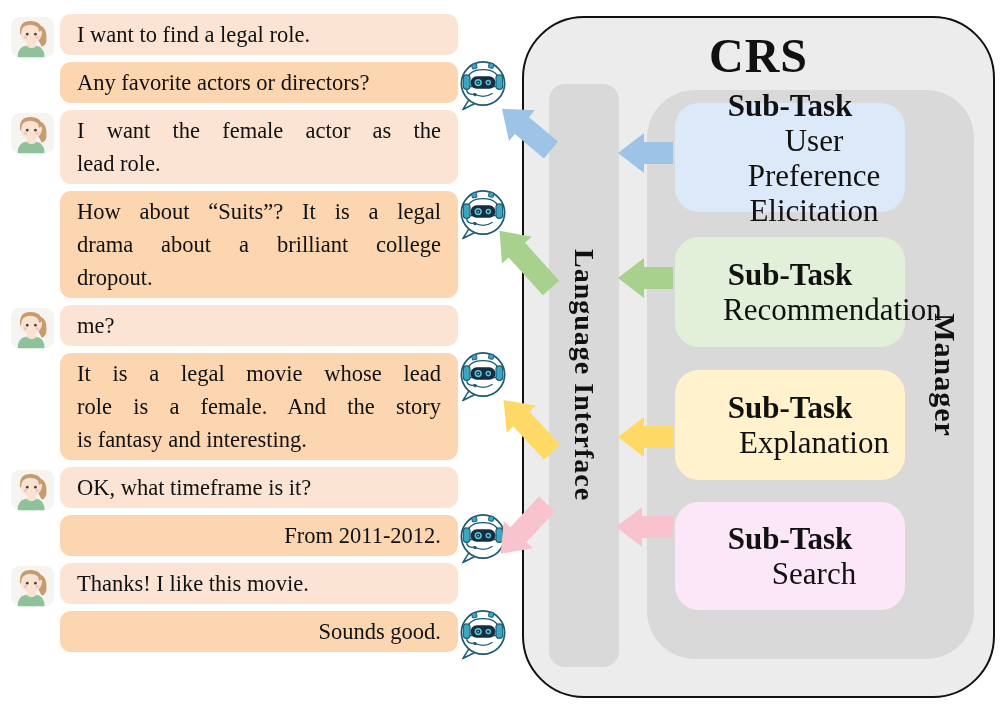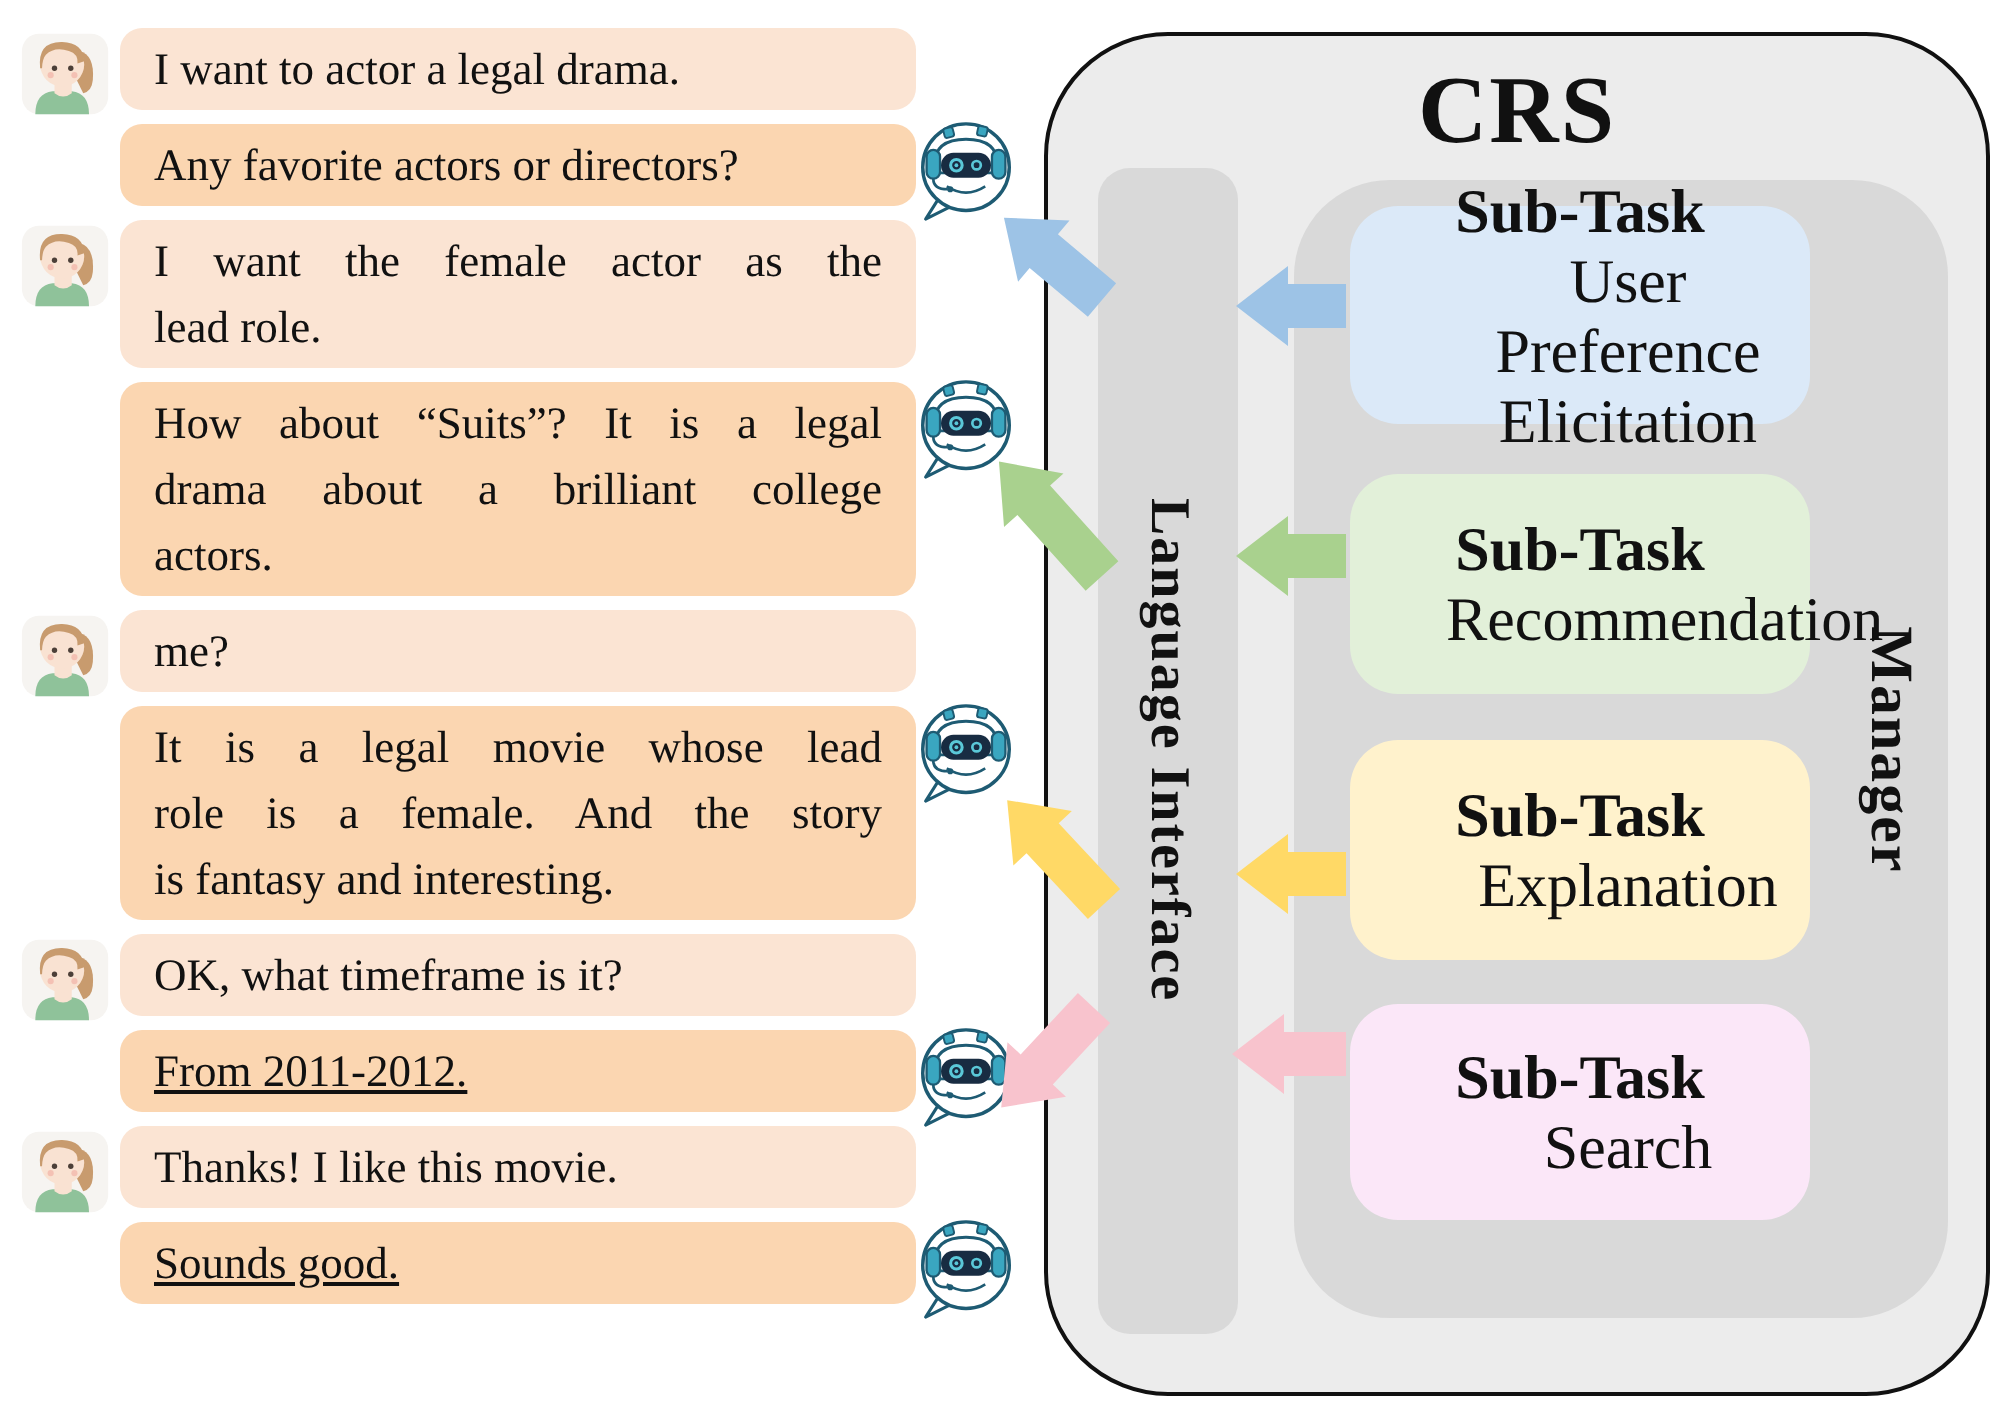--- a/index.html
+++ b/index.html
@@ -8,21 +8,21 @@
 
   
   .chat{position:absolute;left:0;top:14px;width:512px;display:flex;flex-direction:column;gap:7px;}
   .row{position:relative;display:flex;}
   .bubble{margin-left:60px;width:398px;box-sizing:border-box;padding:4px 17px;
           border-radius:11px;font-size:22.5px;line-height:33px;}
   .bubble.user{background:var(--user_bubble);}
   .bubble.bot{background:var(--bot_bubble);}
   .tl{text-align:left;}
   .tl.just{text-align:justify;text-align-last:justify;}
-  .bubble.right .tl{text-align:left;text-decoration:underline;}
+  .bubble.right .tl{text-align:right;}
   .avatar{position:absolute;left:10px;top:0;width:46px;height:46px;}
   .robot{position:absolute;left:458px;top:-3px;width:50px;height:53px;}
   .avatar svg,.robot svg{width:100%;height:100%;display:block;}
 
   
   .crs{position:absolute;left:522px;top:16px;width:473px;height:682px;box-sizing:border-box;
        background:var(--crs_fill);border:2.5px solid var(--crs_border);border-radius:62px;}
   .crs-title{position:absolute;left:0;right:0;top:10px;text-align:center;
              font-size:48px;font-weight:bold;letter-spacing:1px;}
   .li-bar{position:absolute;left:25px;top:66px;width:70px;height:583px;border-radius:16px;
@@ -59,21 +59,21 @@
  <path d="M18 29 h9 v5 q-4.5 3.5 -9 0 z" fill="var(--avatar_skin)"></path>
  <circle cx="22" cy="19" r="11.5" fill="var(--avatar_skin)"></circle>
  <path d="M10.5 21 q-1.5 -14 11.5 -13.7 q11 .3 11.5 10 l-3.5 1.2 q.5 -5 -4.5 -6.5 q-7.5 -2.5 -12 2 q-1.8 2 -2 7 z" fill="var(--avatar_hair)"></path>
  <circle cx="18" cy="21" r="1.4" fill="#4c3f38"></circle>
  <circle cx="26.5" cy="21" r="1.4" fill="#4c3f38"></circle>
  <circle cx="16" cy="24.6" r="1.6" fill="#f2b9ac" opacity=".8"></circle>
  <circle cx="28.4" cy="24.6" r="1.6" fill="#f2b9ac" opacity=".8"></circle>
 </svg>
         </div>
         <div class="bubble user">
-          <div class="tl">I want to actor a legal drama.</div>
+          <div class="tl">I want to find a legal role.</div>
         </div>
       </div>
       <div class="row">
         <div class="bubble bot">
           <div class="tl">Any favorite actors or directors?</div>
         </div>
         <div class="robot">
           <svg viewBox="0 0 52 54">
  <path d="M12 41 L5 52 L19 45 Z" fill="#fff" stroke="var(--robot_outline)" stroke-width="1.6" stroke-linejoin="round"></path>
  <circle cx="26" cy="25" r="22.5" fill="#fff" stroke="var(--robot_outline)" stroke-width="1.8"></circle>
@@ -109,21 +109,21 @@
         </div>
         <div class="bubble user">
           <div class="tl just">I want the female actor as the</div>
           <div class="tl">lead role.</div>
         </div>
       </div>
       <div class="row">
         <div class="bubble bot">
           <div class="tl just">How about “Suits”? It is a legal</div>
           <div class="tl just">drama about a brilliant college</div>
-          <div class="tl">actors.</div>
+          <div class="tl">dropout.</div>
         </div>
         <div class="robot">
           <svg viewBox="0 0 52 54">
  <path d="M12 41 L5 52 L19 45 Z" fill="#fff" stroke="var(--robot_outline)" stroke-width="1.6" stroke-linejoin="round"></path>
  <circle cx="26" cy="25" r="22.5" fill="#fff" stroke="var(--robot_outline)" stroke-width="1.8"></circle>
  <rect x="14.5" y="4.5" width="5" height="5" rx="1.2" fill="var(--robot_accent)" stroke="var(--robot_outline)" stroke-width="1" transform="rotate(-14 17 7)"></rect>
  <rect x="32" y="3.8" width="5" height="5" rx="1.2" fill="var(--robot_accent)" stroke="var(--robot_outline)" stroke-width="1" transform="rotate(12 34.5 6.3)"></rect>
  <path d="M9.5 28 v-4 q0 -13.5 16.5 -13.5 q16.5 0 16.5 13.5 v4 z" fill="#fff" stroke="var(--robot_outline)" stroke-width="1.5"></path>
  <rect x="13" y="17.5" width="26" height="13" rx="6.5" fill="var(--robot_face)"></rect>
  <circle cx="21" cy="24" r="3" fill="none" stroke="var(--robot_eye)" stroke-width="1.6"></circle>

